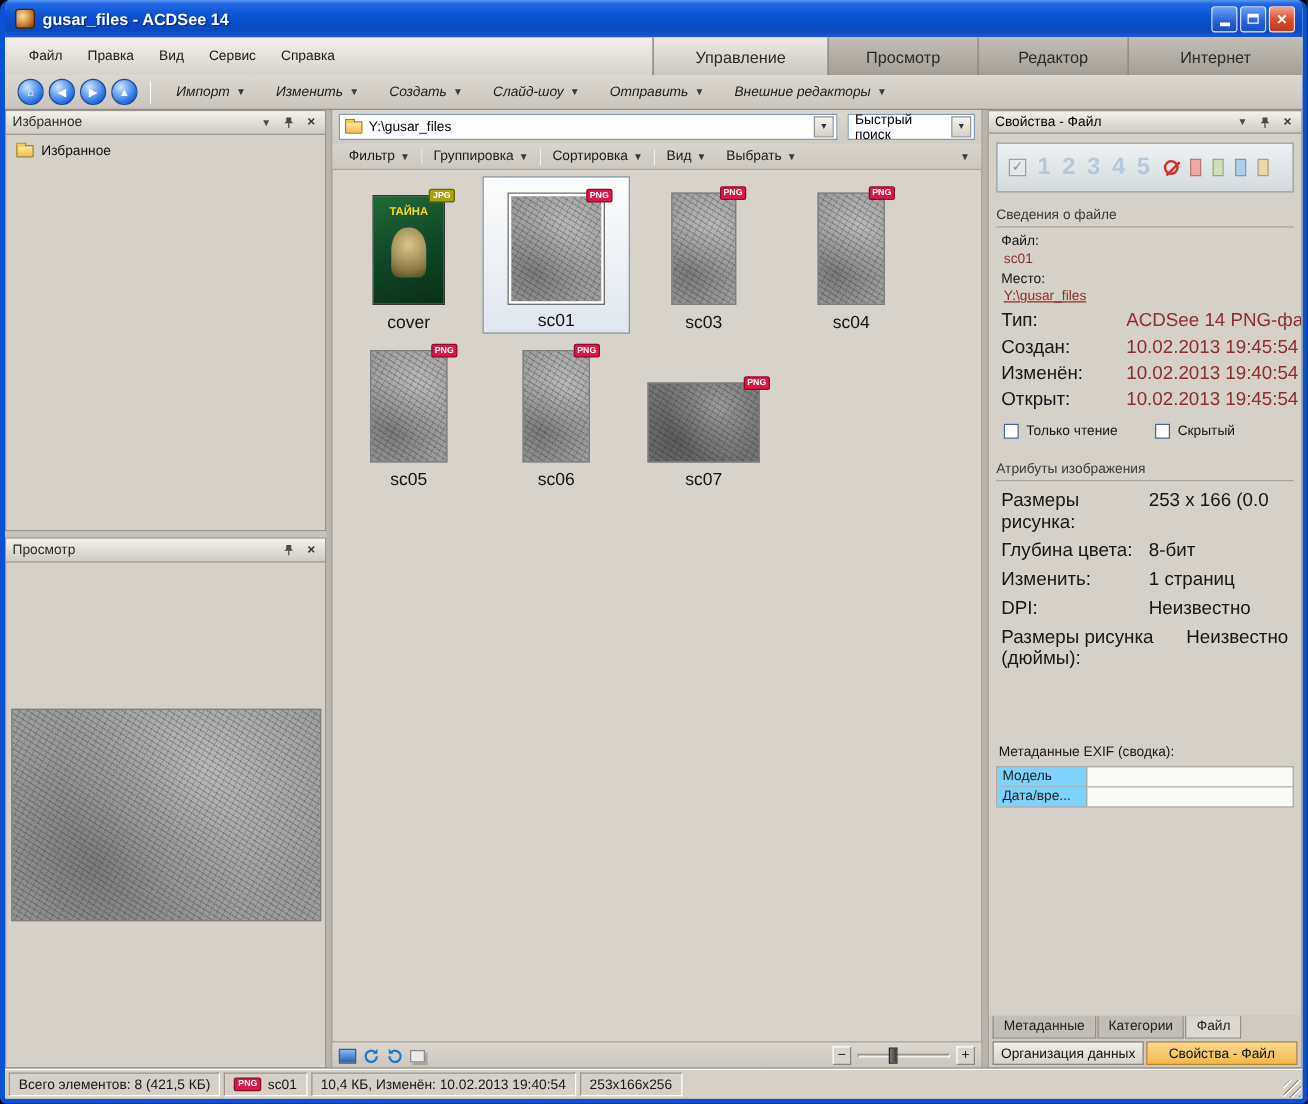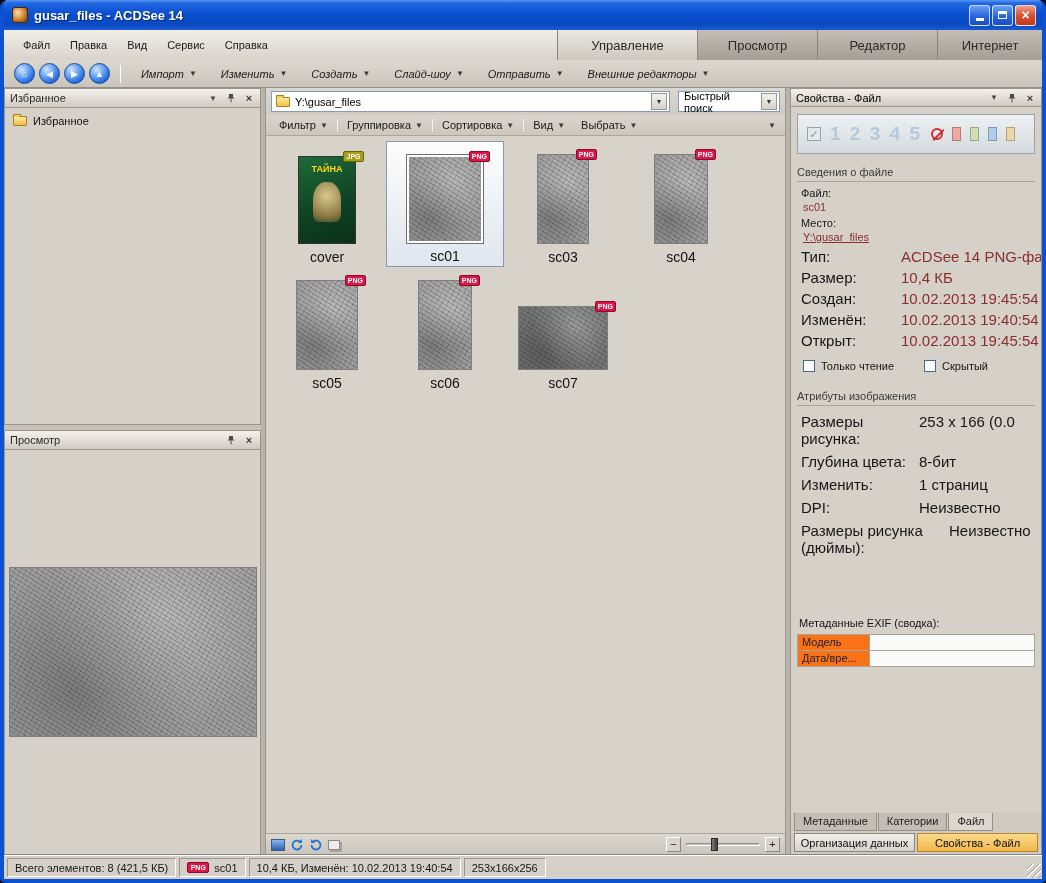--- a/index.html
+++ b/index.html
@@ -23,21 +23,21 @@
   .maxbox{width:9px;height:8px;border:1px solid #fff;border-top-width:3px;}
 
   
   .menurow{height:30px;flex:none;display:flex;align-items:stretch;background:linear-gradient(180deg,#f2efe9,#d7d3cb);}
   .menus{display:flex;align-items:center;padding-left:10px;gap:2px;flex:1;}
   .menuitem{font-size:11px;color:#1a1a1a;padding:4px 9px;}
   .modetabs{display:flex;align-items:stretch;background:linear-gradient(180deg,#c7c3bb,#9d9991);margin-left:20px;}
   .modetab{display:flex;align-items:center;justify-content:center;font-size:13px;color:#2b2a26;
     border-left:1px solid #8a867e;background:linear-gradient(180deg,#c2beb6,#a39f97);}
   .modetab.active{background:linear-gradient(180deg,#ece9e2,#ccc8c0);}
-  .mt0{width:140px;}.mt1{width:120px;}.mt2{width:120px;}.mt3{width:105px;}
+  .mt0{width:140px;}.mt1{width:120px;}.mt2{width:120px;}.mt3{width:140px;}
 
   
   .toolbar{height:28px;flex:none;display:flex;align-items:center;gap:4px;padding:0 10px;
     background:linear-gradient(180deg,#dcd8d0,#c9c5bd);border-bottom:1px solid #938f87;}
   .navbtn{width:21px;height:21px;border-radius:50%;flex:none;border:1px solid #1a4aa0;color:#fff;
     background:radial-gradient(circle at 35% 30%,#cfe6ff,#5a9af0 45%,#1a62d8 78%,#0a4ab8);
     display:flex;align-items:center;justify-content:center;font-size:9px;}
   .vsep{width:1px;height:18px;background:#9a968e;border-right:1px solid #fff;margin:0 6px;}
   .ddbtn{display:flex;align-items:center;gap:5px;font-size:11px;color:#1a1a1a;padding:4px 10px;font-style:italic;}
   .chev{font-size:8px;color:#3a3a3a;}
@@ -149,21 +149,21 @@
   .pval{color:#8b2e2e;white-space:nowrap;overflow:hidden;flex:1;}
   .pval.blk{color:#161616;}
   .checksrow{display:flex;gap:30px;padding:9px 0 4px 12px;font-size:11px;align-items:center;color:#161616;}
   .xpcheck{width:12px;height:12px;background:#fff;border:1px solid #46688e;margin-right:6px;flex:none;}
   .ckitem{display:flex;align-items:center;}
   .attr .prow{padding:3px 0 3px 10px;}
   .attr .plabel{width:118px;}
   .exiflabel{font-size:11px;color:#161616;margin:58px 6px 5px 8px;}
   .exiftable{margin:0 6px;border:1px solid #a8a49c;border-bottom:none;font-size:11px;}
   .exrow{display:flex;height:16px;border-bottom:1px solid #a8a49c;}
-  .excell1{width:72px;flex:none;background:#f97316;border-right:1px solid #a8a49c;padding:1px 4px;color:#222;overflow:hidden;white-space:nowrap;}
+  .excell1{width:72px;flex:none;background:#7dd3fc;border-right:1px solid #a8a49c;padding:1px 4px;color:#222;overflow:hidden;white-space:nowrap;}
   .excell2{flex:1;background:#fafaf8;}
   .rspacer{flex:1;}
 
   .rtabs{height:19px;flex:none;display:flex;align-items:stretch;gap:1px;padding:1px 3px 0;
     background:#cfcbc3;border-left:1px solid #9a968e;border-right:1px solid #9a968e;}
   .rtab{font-size:11px;color:#222;padding:2px 8px;background:#c2beb6;border:1px solid #948f87;border-top:none;}
   .rtab.active{background:#dcd8d0;font-weight:normal;}
   .rbtns{height:24px;flex:none;display:flex;gap:2px;padding:2px 3px;background:#cfcbc3;
     border:1px solid #9a968e;border-top:none;}
   .rbtn{flex:1;font-size:11px;display:flex;align-items:center;justify-content:center;
@@ -461,24 +461,20 @@
         <div class="pblock">Файл:</div>
         <div class="pblockval">sc01</div>
         <div class="pblock">Место:</div>
         <div class="pblockval"><span class="plink">Y:\gusar_files</span></div>
 
         <div class="prow">
             <span class="plabel">Тип:</span>
             <span class="pval">ACDSee 14 PNG-файл</span>
           </div>
         <div class="prow">
-            <span class="plabel">Размер:</span>
-            <span class="pval">10,4 КБ</span>
-          </div>
-        <div class="prow">
             <span class="plabel">Создан:</span>
             <span class="pval">10.02.2013 19:45:54</span>
           </div>
         <div class="prow">
             <span class="plabel">Изменён:</span>
             <span class="pval">10.02.2013 19:40:54</span>
           </div>
         <div class="prow">
             <span class="plabel">Открыт:</span>
             <span class="pval">10.02.2013 19:45:54</span>

